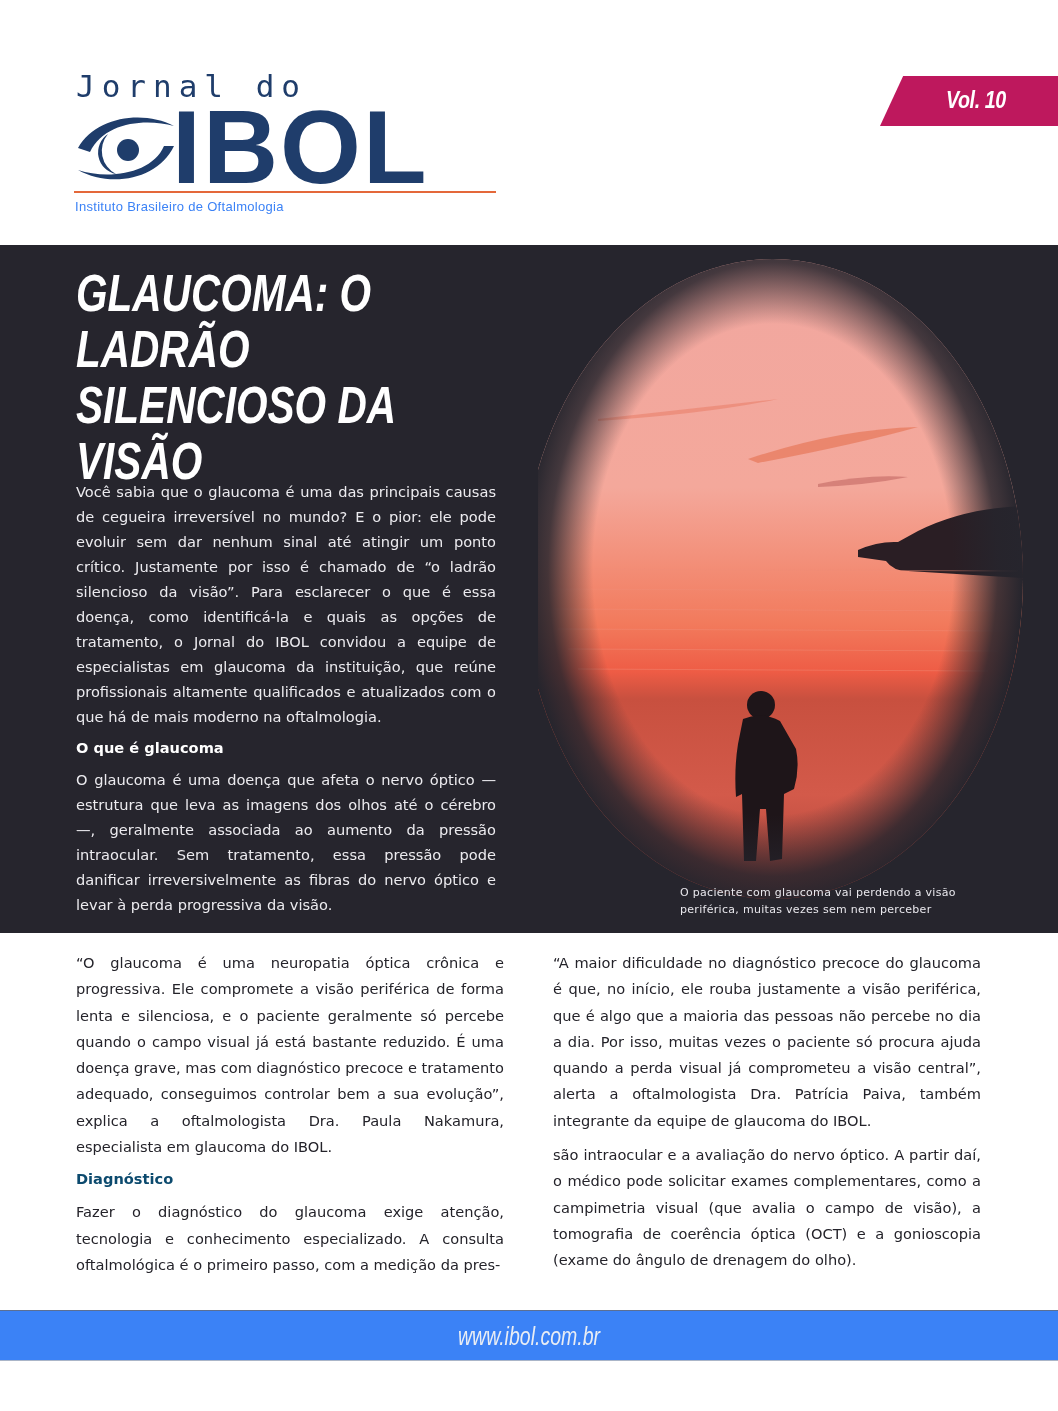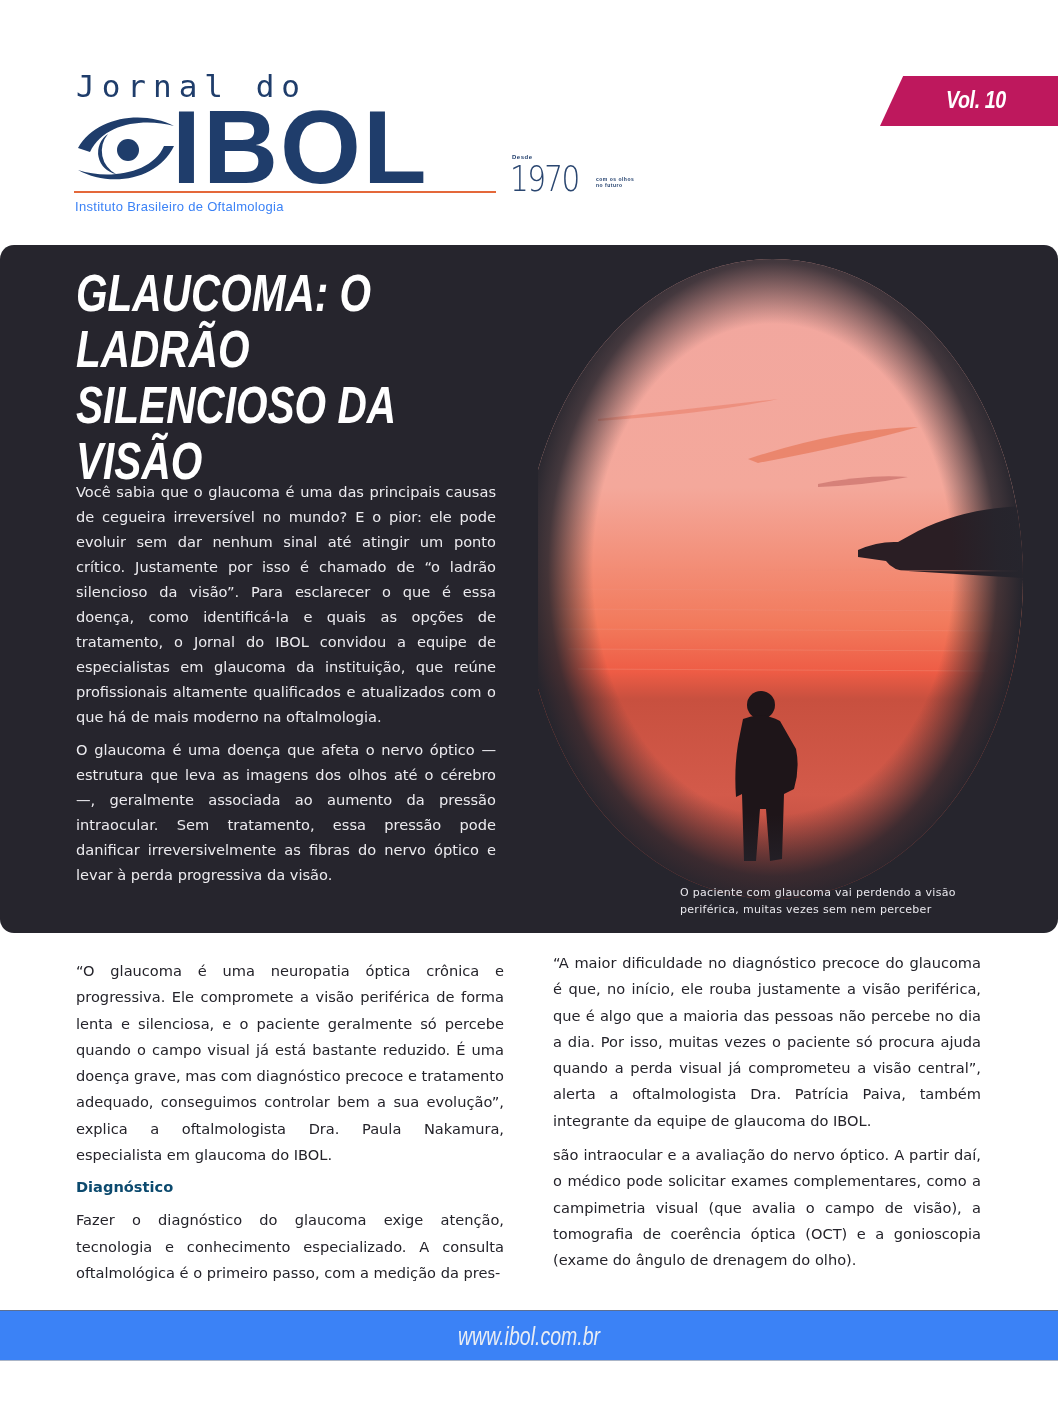--- a/index.html
+++ b/index.html
@@ -36,21 +36,21 @@
     position: absolute; left: 880px; top: 76px; width: 178px; height: 50px;
     background: #be185d; clip-path: polygon(13% 0, 100% 0, 100% 100%, 0 100%);
   }
   .vol-text {
     position: absolute; left: 66px; top: 10px; color: #fff;
     font-family: "Liberation Sans", sans-serif; font-weight: bold; font-style: italic;
     font-size: 24px; letter-spacing: -0.5px; transform: scaleX(0.82); transform-origin: left;
   }
 
   
-  .hero { position: absolute; left: 0; top: 245px; width: 1058px; height: 688px; background: #26252d; overflow: hidden; border-radius: 14px; }
+  .hero { position: absolute; left: 0; top: 245px; width: 1058px; height: 688px; background: #26252d; overflow: hidden; }
   .hero-photo {
     position: absolute; left: 538px; top: 4px; width: 500px; height: 682px;
     border-radius: 50%;
   }
   .hero-title {
     position: absolute; left: 76px; top: 20px; width: 440px; color: #ffffff;
     font-family: "Liberation Sans", sans-serif; font-weight: bold; font-style: italic;
     font-size: 52px; line-height: 56px; letter-spacing: 0px;
     transform: scaleX(0.78); transform-origin: left top; width: 560px;
   }
@@ -72,21 +72,21 @@
     letter-spacing: 0.3px;
   }
 
   
   .col {
     position: absolute; top: 950px; width: 428px; color: #24232a;
     font-family: "DejaVu Sans", sans-serif; font-size: 14.6px; line-height: 26.3px; text-align: justify;
   }
   .col p { margin-bottom: 8px; }
   .col h3 { font-size: 14.6px; font-weight: bold; color: #0c4a6e; margin: 4px 0 9px; line-height: 22px; }
-  .col-left { left: 76px; margin-top: 8px; }
+  .col-left { left: 76px; }
   .col-right { left: 553px; }
 
   
   .footer { position: absolute; left: 0; top: 1310px; width: 1058px; height: 51px; background: #3b82f6; border-top: 1px solid #5c6f92; border-bottom: 1px solid #aab5c8; }
   .footer-url {
     position: absolute; left: 0; width: 1058px; top: 11px; text-align: center; color: #e9edf4;
     font-family: "Liberation Sans", sans-serif; font-style: italic; font-size: 25px;
     transform: scaleX(0.78);
   }
 </style>
@@ -98,25 +98,20 @@
   <svg class="logo-eye" viewBox="0 0 104 80">
     <path d="M4 40 C 22 8, 70 2, 100 18 C 72 10, 30 14, 16 44 Z" fill="#1f3d6b"></path>
     <path d="M100 38 C 84 72, 36 80, 4 62 C 34 72, 78 66, 90 38 Z" fill="#1f3d6b"></path>
     <path d="M34 26 A 26 26 0 0 0 42 66 A 22 22 0 0 1 34 26 Z" fill="#1f3d6b"></path>
     <circle cx="54" cy="42" r="11" fill="#1f3d6b"></circle>
   </svg>
   <div class="logo-ibol">IBOL</div>
   <div class="logo-rule"></div>
   <div class="logo-subtitle">Instituto Brasileiro de Oftalmologia</div>
 
-  <div class="since">
-    <span class="since-desde">Desde</span>
-    <span class="since-year">1970</span>
-    <span class="since-tag">com os olhos no futuro</span>
-  </div>
 
   <div class="vol-badge">
     <span class="vol-text">Vol. 10</span>
   </div>
 </header>
 
 <section class="hero">
   <svg class="hero-photo" viewBox="0 0 500 682" preserveAspectRatio="none" style="border-radius:0">
     <defs>
       <linearGradient id="sky" x1="0" y1="0" x2="0" y2="1">
@@ -164,20 +159,21 @@
     </g>
   </svg>
 
   <h1 class="hero-title">
     <span style="display:block">GLAUCOMA: O LADRÃO</span>
     <span style="display:block">SILENCIOSO DA VISÃO</span>
   </h1>
 
   <div class="hero-body">
     <p>Você sabia que o glaucoma é uma das principais causas de cegueira irreversível no mundo? E o pior: ele pode evoluir sem dar nenhum sinal até atingir um ponto crítico. Justamente por isso é chamado de “o ladrão silencioso da visão”. Para esclarecer o que é essa doença, como identificá-la e quais as opções de tratamento, o Jornal do IBOL convidou a equipe de especialistas em glaucoma da instituição, que reúne profissionais altamente qualificados e atualizados com o que há de mais moderno na oftalmologia.</p>
+    <h3>O que é glaucoma</h3>
     <p>O glaucoma é uma doença que afeta o nervo óptico — estrutura que leva as imagens dos olhos até o cérebro —, geralmente associada ao aumento da pressão intraocular. Sem tratamento, essa pressão pode danificar irreversivelmente as fibras do nervo óptico e levar à perda progressiva da visão.</p>
   </div>
 
   <p class="caption">O paciente com glaucoma vai perdendo a visão periférica, muitas vezes sem nem perceber</p>
 </section>
 
 <article class="col col-left">
   <p>“O glaucoma é uma neuropatia óptica crônica e progressiva. Ele compromete a visão periférica de forma lenta e silenciosa, e o paciente geralmente só percebe quando o campo visual já está bastante reduzido. É uma doença grave, mas com diagnóstico precoce e tratamento adequado, conseguimos controlar bem a sua evolução”, explica a oftalmologista Dra. Paula Nakamura, especialista em glaucoma do IBOL.</p>
   <h3>Diagnóstico</h3>
   <p>Fazer o diagnóstico do glaucoma exige atenção, tecnologia e conhecimento especializado. A consulta oftalmológica é o primeiro passo, com a medição da pres-</p>

